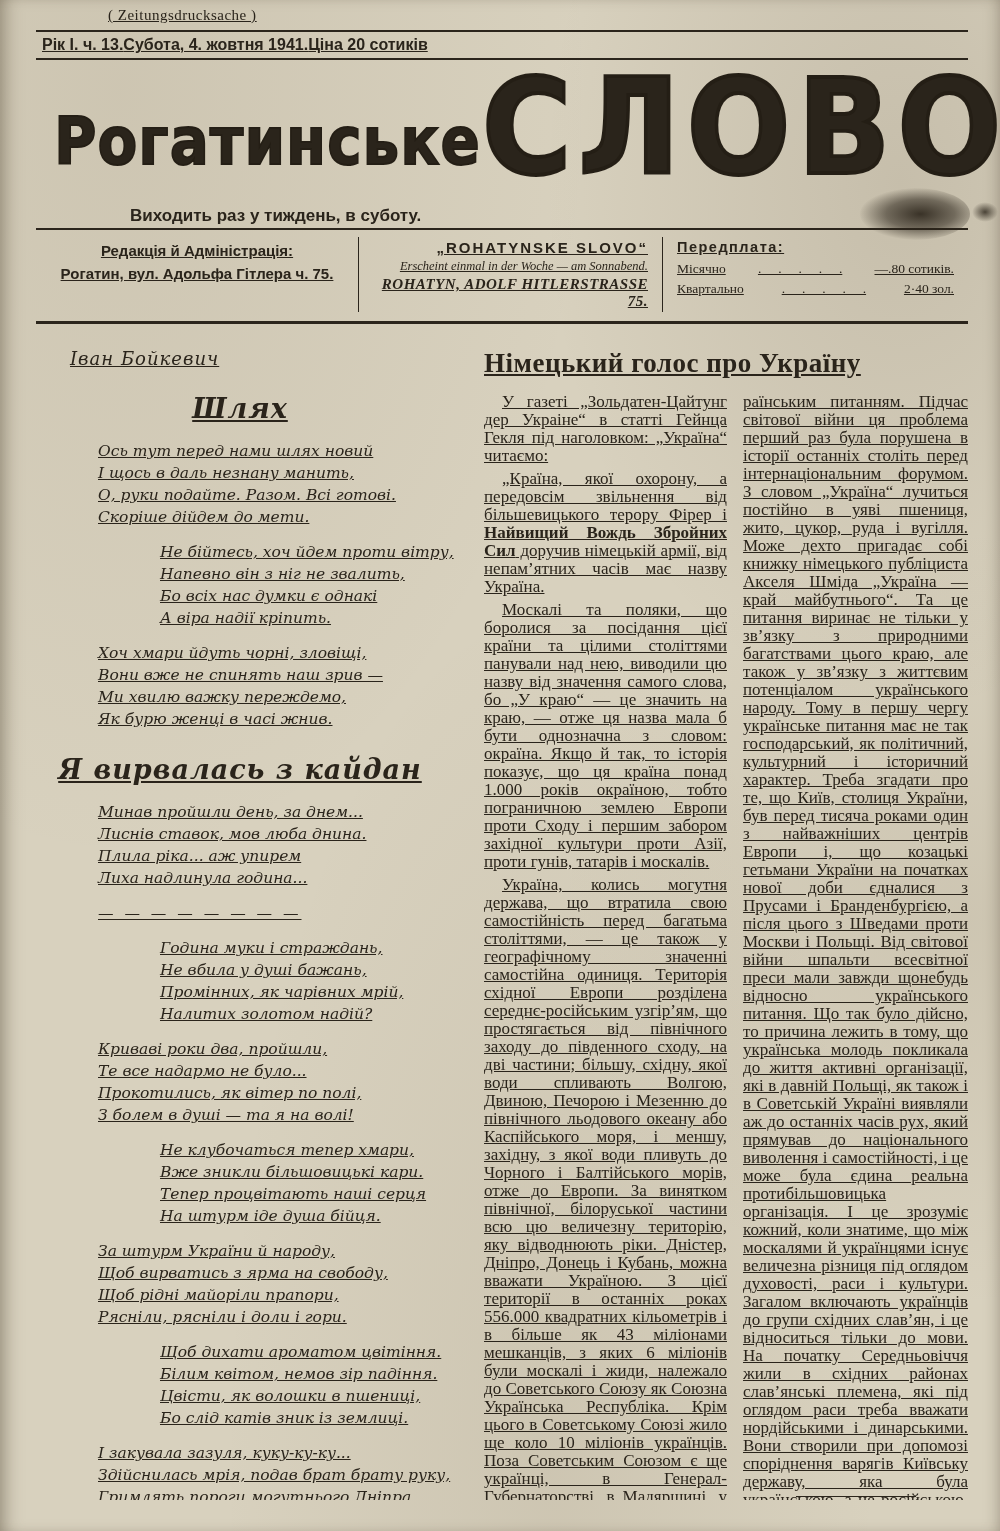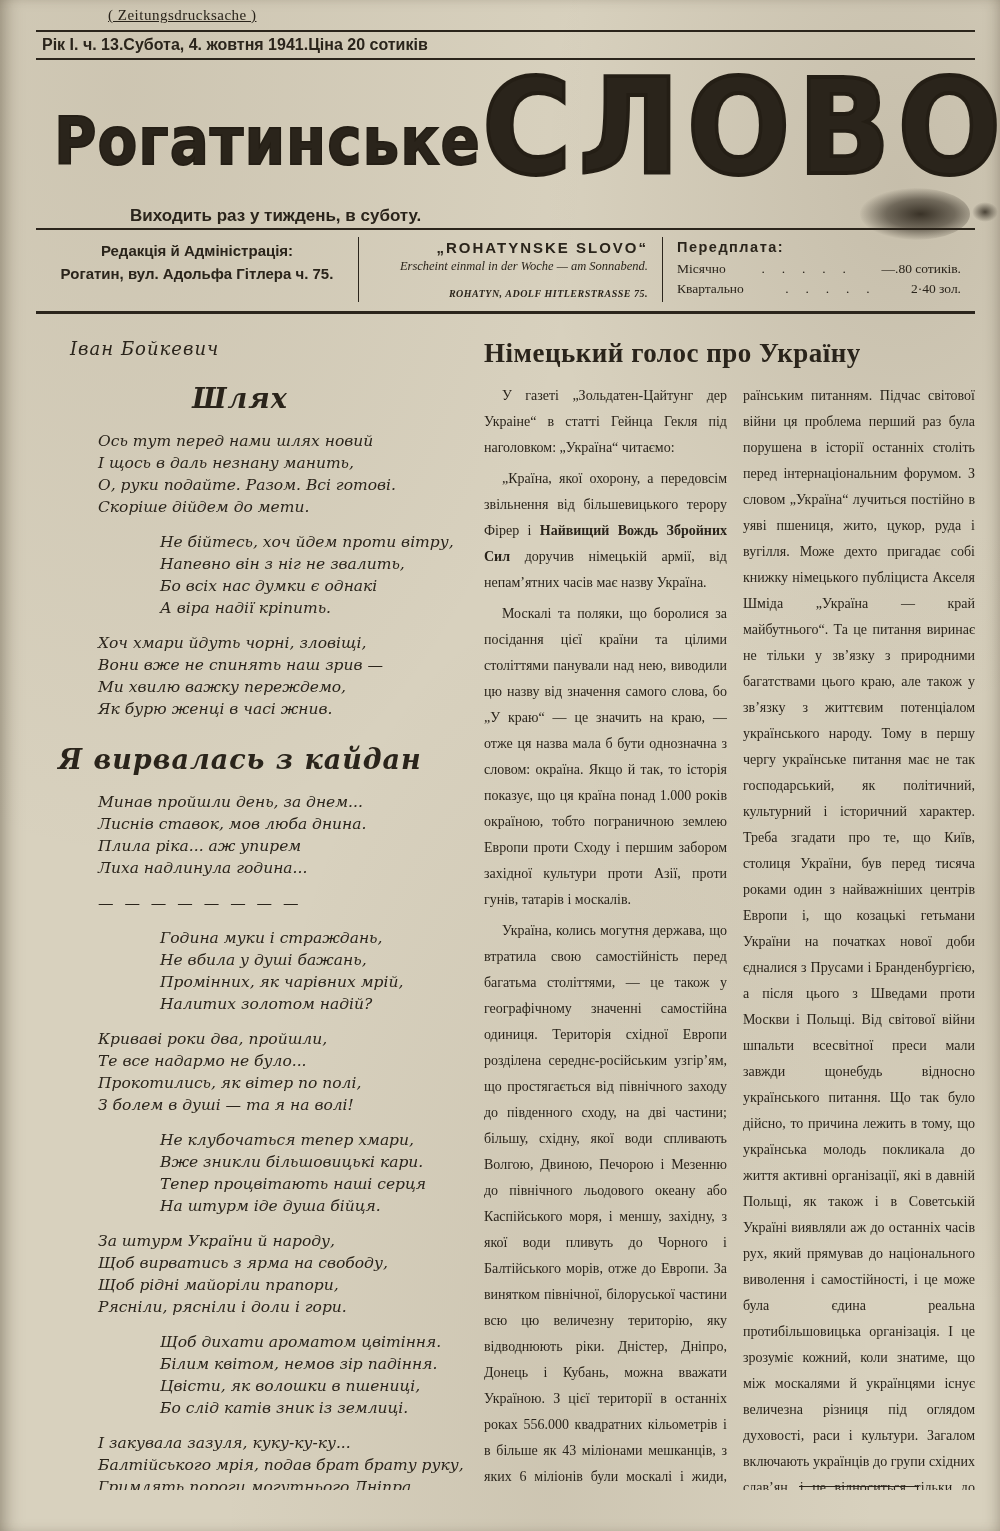--- a/index.html
+++ b/index.html
@@ -3,22 +3,23 @@
 <meta charset="utf-8">
 <style>
   *{box-sizing:border-box;margin:0;padding:0}
   body{
     width:1000px;height:1531px;overflow:hidden;position:relative;
     background:#d8d1be;color:#2a241b;
     font-family:"Liberation Serif",serif;
   }
   .page{
     position:relative;width:100%;height:100%;
-    padding:6px 25px 0 36px;
+    padding:6px 32px 0 36px;
     box-shadow:inset 14px 0 20px -12px rgba(70,58,40,.55), inset -10px 0 16px -10px rgba(70,58,40,.4);
+    text-decoration:underline;
   }
   .texture{position:absolute;inset:0;pointer-events:none;z-index:0;
     background:
       radial-gradient(ellipse at 12% 6%, rgba(110,95,70,.10), transparent 38%),
       radial-gradient(ellipse at 90% 12%, rgba(90,75,55,.14), transparent 28%),
       radial-gradient(ellipse at 55% 96%, rgba(110,95,70,.10), transparent 42%),
       radial-gradient(ellipse at 97% 60%, rgba(110,95,70,.10), transparent 30%);
   }
   .hdr, .bodywrap{position:relative;z-index:1}
 
@@ -51,21 +52,21 @@
     content:"";position:absolute;left:112px;top:14px;width:26px;height:20px;border-radius:50%;
     background:radial-gradient(ellipse, rgba(42,35,25,.8), rgba(42,35,25,0) 70%);
   }
   .infobar{display:flex;border-top:2px solid #2b251c;border-bottom:3px solid #2b251c;padding:7px 0 9px}
   .cell{padding:2px 14px}
   .cell + .cell{border-left:1px solid #2b251c}
   .cell-address{width:322px;font-family:"Liberation Sans",sans-serif;font-weight:bold;font-size:15px;line-height:1.55;text-align:center}
   .cell-german{width:304px;text-align:right}
   .g1{font-family:"Liberation Sans",sans-serif;font-weight:bold;font-size:15px;letter-spacing:2px}
   .g2{font-style:italic;font-size:12.5px;margin-top:3px}
-  .g3{font-style:italic;font-weight:bold;font-size:10px;margin-top:14px;letter-spacing:.5px}
+  .g3{font-style:italic;font-weight:bold;font-size:15px;margin-top:2px;letter-spacing:.5px}
   .cell-sub{flex:1}
   .subtitle2{font-family:"Liberation Sans",sans-serif;font-weight:bold;font-size:14.5px;letter-spacing:1.5px;margin-bottom:4px}
   .subrow{display:flex;align-items:baseline;font-size:13.5px;line-height:1.5}
   .subrow .dots{flex:1;white-space:pre;overflow:hidden;text-align:center;padding:0 6px}
   .subrow .val{white-space:nowrap}
 
   .bodywrap{display:flex;padding-top:24px;height:1176px;overflow:hidden}
 
   .poetry-col{width:448px;flex:none;position:relative}
   .author{font-style:italic;font-family:"DejaVu Serif",serif;font-size:18px;letter-spacing:1px;margin-left:34px}
@@ -79,21 +80,21 @@
   .stanza.dashes .pline{letter-spacing:3px}
 
   .article-col{flex:1;min-width:0}
   .headline{
     font-family:"Liberation Serif",serif;font-weight:bold;font-size:27px;
     letter-spacing:.5px;margin:0 0 14px;white-space:nowrap;
   }
   .article-cols{display:flex;gap:16px;height:1122px;overflow:hidden}
   .acol{width:243px;flex:none;text-align:justify;overflow:hidden;height:100%}
   .acol2{flex:1;width:auto;position:relative;padding-bottom:26px}
-  .apara{font-size:14px;line-height:26px;text-indent:18px;margin-bottom:5px}
+  .apara{font-size:17px;line-height:18px;text-indent:18px;margin-bottom:5px}
   .apara.flush{text-indent:0}
   .apara .bold{font-weight:bold}
   .contnote{
     position:absolute;bottom:0;left:0;right:0;text-align:center;
     font-weight:bold;font-size:12.5px;background:transparent;
   }
   .contnote::before{content:"";display:block;width:120px;margin:0 auto 3px;border-top:1px solid #2b251c}
 </style>
 </head>
 <body>
@@ -203,21 +204,21 @@
             <div class="pline">Рясніли, рясніли і доли і гори.</div>
           </div>
           <div class="stanza indent">
             <div class="pline">Щоб дихати ароматом цвітіння.</div>
             <div class="pline">Білим квітом, немов зір падіння.</div>
             <div class="pline">Цвісти, як волошки в пшениці,</div>
             <div class="pline">Бо слід катів зник із землиці.</div>
           </div>
           <div class="stanza">
             <div class="pline">І закувала зазуля, куку-ку-ку...</div>
-            <div class="pline">Балтійського мрія, подав брат брату руку,</div>
+            <div class="pline">Здійснилась мрія, подав брат брату руку,</div>
             <div class="pline">Гримлять пороги могутнього Дніпра,</div>
           </div>
         </div>
 
     </div>
 
     <div class="article-col">
       <h1 class="headline">Німецький голос про Україну</h1>
       <div class="article-cols">
         <div class="acol">

